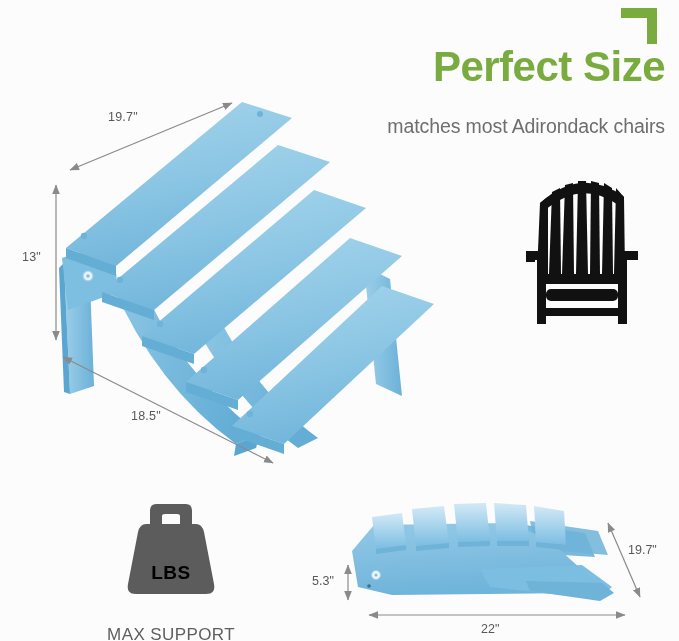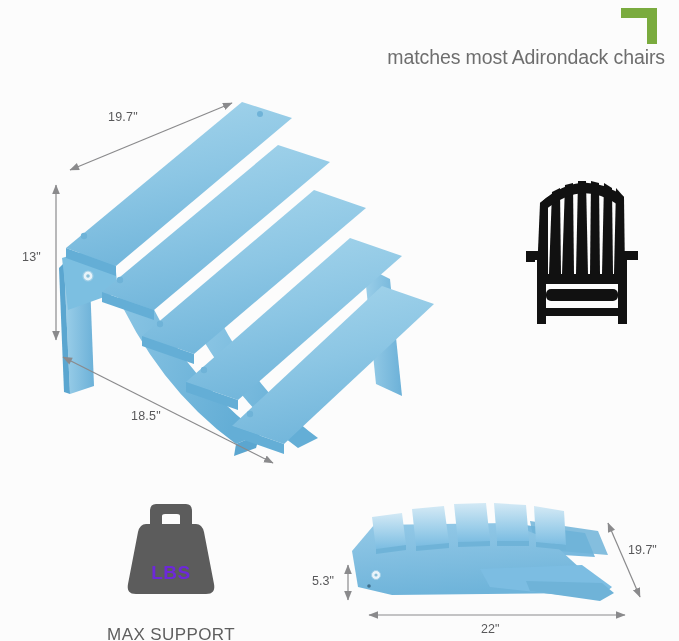--- a/index.html
+++ b/index.html
@@ -18,21 +18,21 @@
   .corner-bracket .bar-h { position:absolute; top:0; left:0; width:36px; height:10px; background:#7aab3e; }
   .corner-bracket .bar-v { position:absolute; top:0; right:0; width:10px; height:36px; background:#7aab3e; }
 
   
   .headline-block { position:absolute; right:14px; top:42px; text-align:right; width:420px; }
   .title {
     font-size:42px; line-height:50px; font-weight:bold; color:#7aab3e;
     letter-spacing:-0.5px;
   }
   .subtitle {
-    margin-top:2px; font-size:19.5px; line-height:26px; color:#6e6e6e;
+    margin-top:21px; font-size:19.5px; line-height:26px; color:#6e6e6e;
     letter-spacing:-0.1px; font-weight:normal;
   }
 
   
   .chair-icon { position:absolute; left:512px; top:176px; width:140px; height:160px; }
 
   
   .ottoman-main { position:absolute; left:46px; top:96px; width:400px; height:380px; }
 
   
@@ -47,39 +47,40 @@
   
   .weight-block { position:absolute; left:56px; top:500px; width:230px; }
   .weight-icon-wrap { position:relative; width:110px; height:98px; margin:0 auto; }
   .weight-caption {
     margin-top:27px; text-align:center; font-size:17px; color:#5e5e5e;
     letter-spacing:0.4px;
   }
   .wnum { position:absolute; left:0; right:0; top:31px; text-align:center;
           font-size:33px; font-weight:bold; color:#ffffff; letter-spacing:-0.5px; }
   .wunit { position:absolute; left:0; right:0; top:62px; text-align:center;
-          font-size:19px; font-weight:bold; color:#6d28d9; letter-spacing:0.5px; }
+          font-size:19px; font-weight:bold; color:#000000; letter-spacing:0.5px; }
 
   
   .ottoman-folded { position:absolute; left:330px; top:495px; width:330px; height:135px; }
   .dim-53-fold  { position:absolute; left:312px; top:574px; color:#58585a; font-size:12.5px; }
   .dim-197-fold { position:absolute; left:628px; top:543px; color:#58585a; font-size:12.5px; }
   .dim-22-fold  { position:absolute; left:481px; top:622px; color:#58585a; font-size:12.5px; }
 </style>
 </head>
 <body>
 
 <div class="canvas">
 
   <div class="corner-bracket">
     <div class="bar-h"></div>
     <div class="bar-v"></div>
   </div>
 
   <div class="headline-block">
+    <div class="title">Perfect Size</div>
     <div class="subtitle">matches most Adirondack chairs</div>
   </div>
 
   <svg class="chair-icon" viewBox="0 0 140 160">
     <g fill="#111111">
 
       <path d="M66 5 L74 5 L76 98 L64 98 Z"></path>
       <path d="M53 9 L61 7 L62 98 L50 98 Z"></path>
       <path d="M40 16 L48 12 L49 98 L37 98 Z"></path>
       <path d="M28 27 L36 21 L36 98 L25 98 Z"></path>

